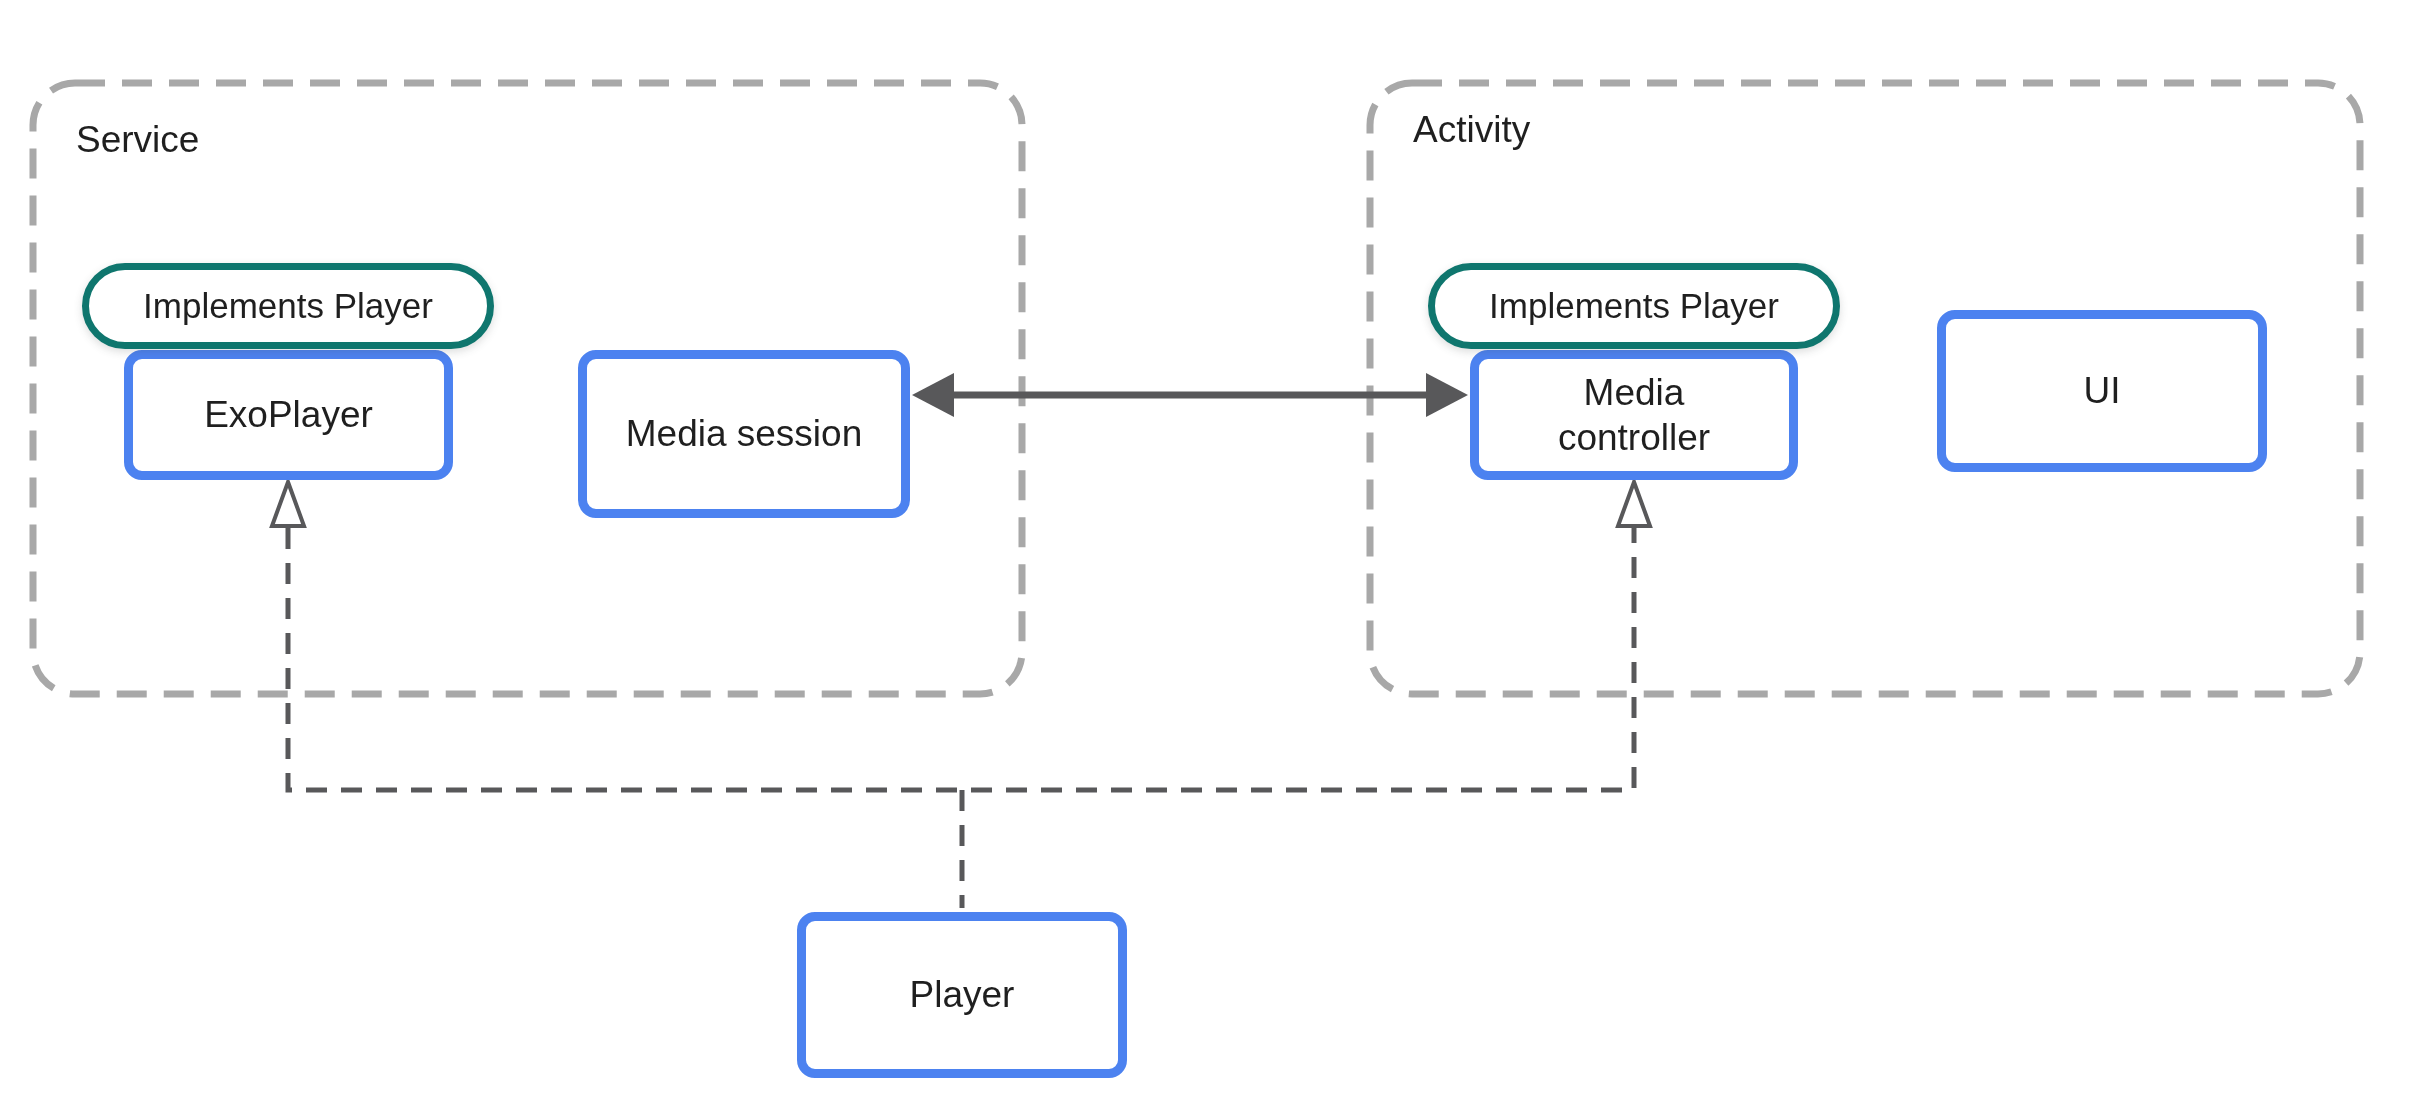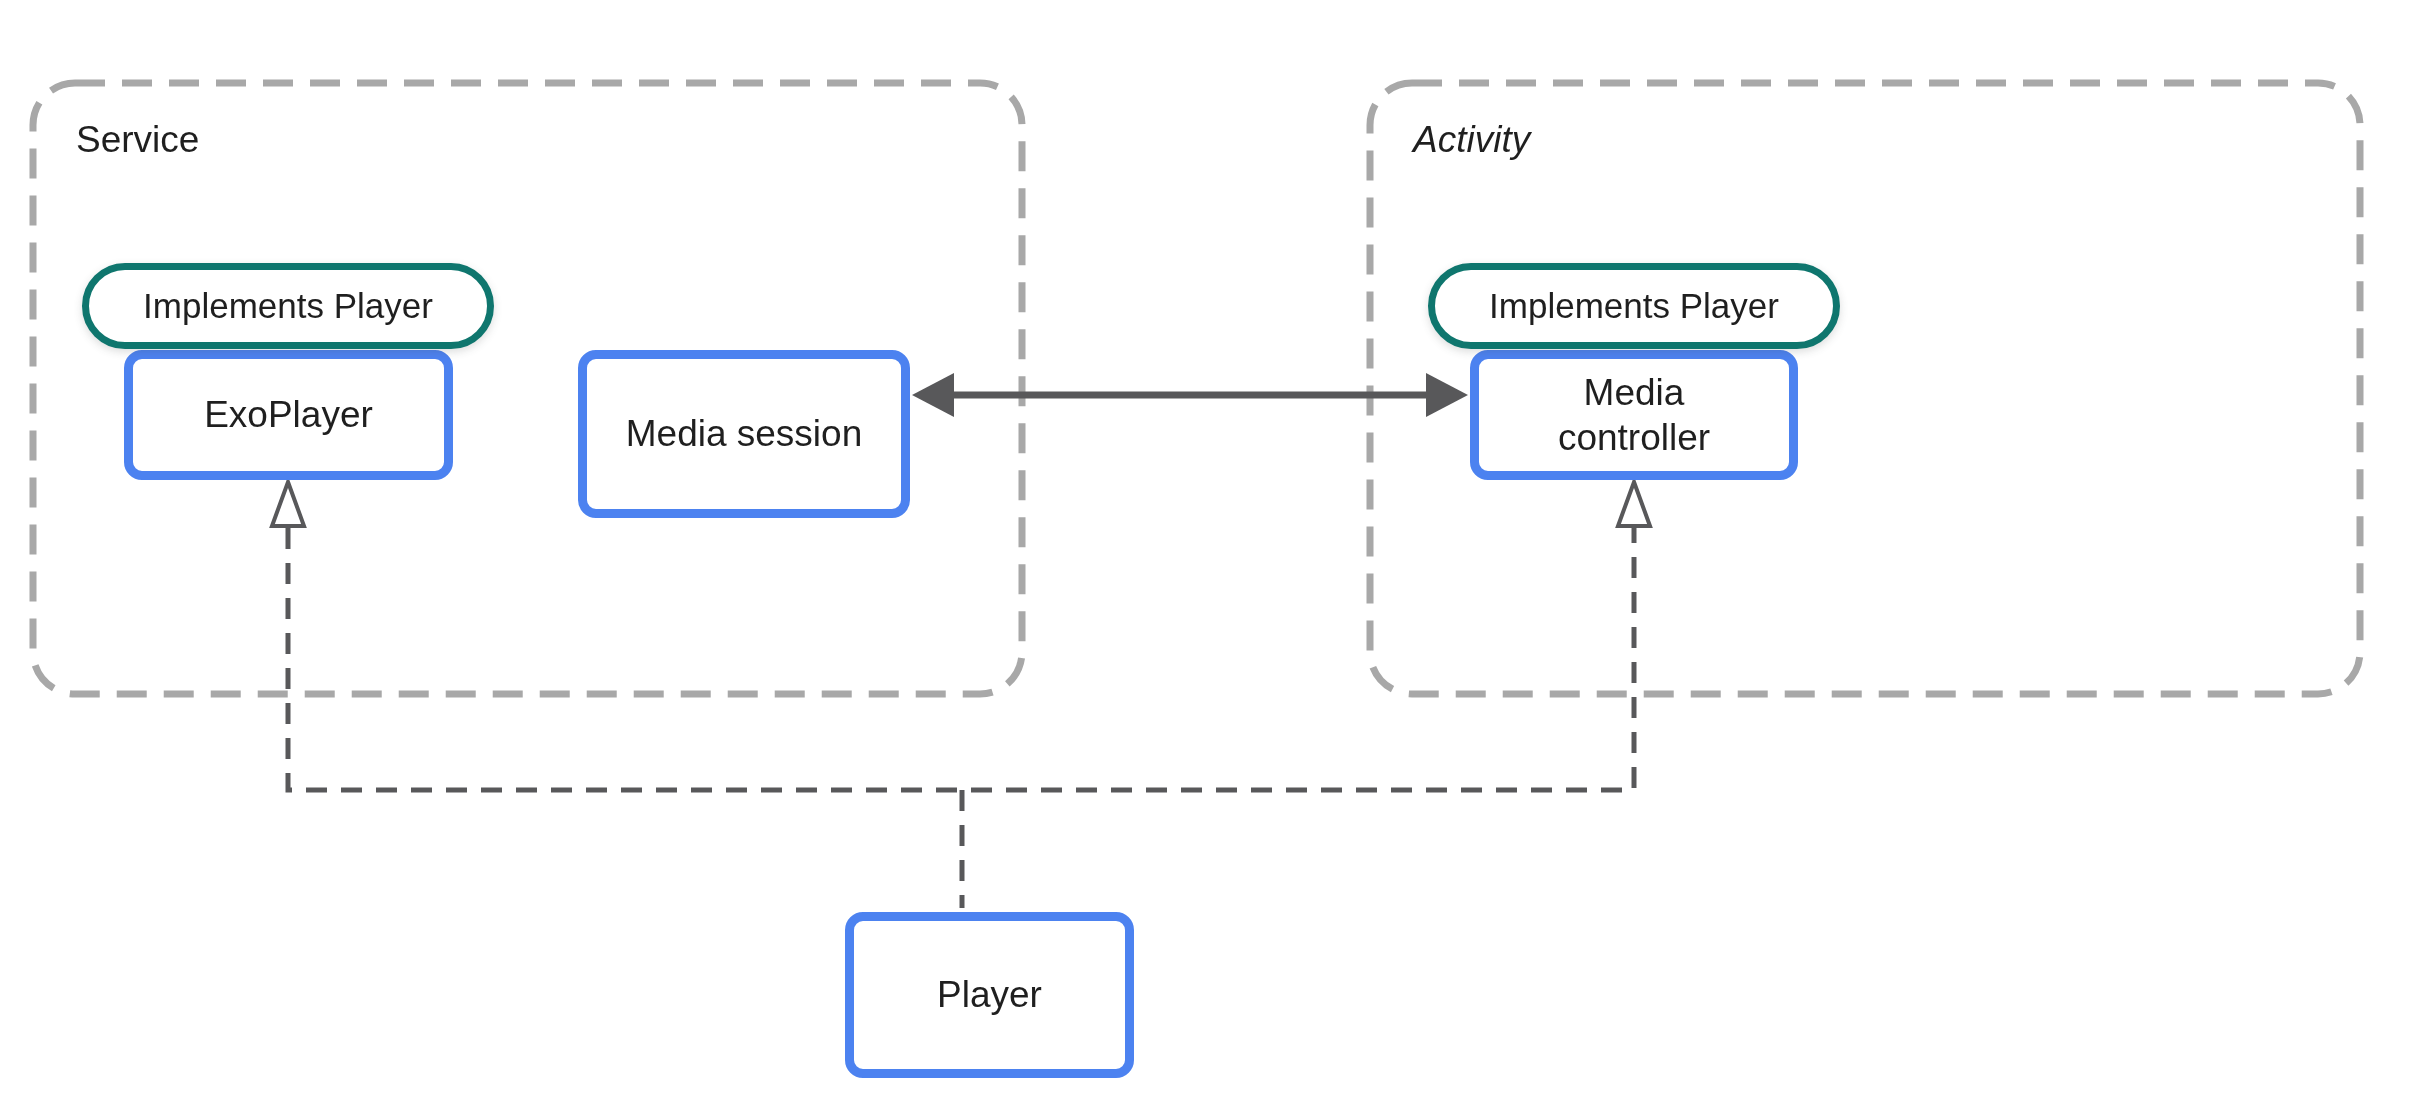--- a/index.html
+++ b/index.html
@@ -71,40 +71,40 @@
     font-size: 37px;
     line-height: 1.22;
     color: var(--text);
   }
   .node .node-label { display: block; }
   .node-exoplayer        { left: 124px; top: 350px; width: 329px; height: 130px; }
   .node-media-session    { left: 578px; top: 308px; width: 332px; height: 168px; margin-top: 42px; }
   .node-media-controller { left: 1470px; top: 350px; width: 328px; height: 130px; align-items: center; }
   .node-media-controller .node-label { max-width: 230px; }
   .node-ui               { left: 1937px; top: 310px; width: 330px; height: 162px; }
-  .node-player           { left: 797px; top: 912px; width: 289px; height: 166px; margin-left: 48px; }
+  .node-player           { left: 797px; top: 912px; width: 330px; height: 166px; }
   .badge {
     position: absolute;
     z-index: 3;
     height: 86px;
     width: 412px;
     background: var(--badge-bg);
     border: 7px solid #0f766e;
     border-radius: 46px;
     display: flex;
     align-items: center;
     justify-content: center;
     font-size: 35px;
     color: var(--text);
     box-shadow: 0 3px 8px rgba(60,64,67,0.18);
   }
   .badge-exoplayer        { left: 82px;   top: 263px; }
   .badge-media-controller { left: 1428px; top: 263px; }
   .label-service  { left: 76px;   top: 118px; }
-  .label-activity { left: 1413px; top: 118px; font-style: italic; }
+  .label-activity { left: 1413px; top: 108px; }
 </style>
 </head>
 <body>
 
 <div class="canvas">
 
   <svg class="connector-layer" viewBox="0 0 2428 1120" xmlns="http://www.w3.org/2000/svg">
 
     <rect class="container-border" x="33" y="83" width="989" height="611" rx="42"></rect>
     <rect class="container-border" x="1370" y="83" width="990" height="611" rx="42"></rect>
@@ -131,20 +131,23 @@
   </div>
 
   <div class="node node-media-session">
     <span class="node-label">Media session</span>
   </div>
 
   <div class="node node-media-controller">
     <span class="node-label">Media controller</span>
   </div>
 
+  <div class="node node-ui">
+    <span class="node-label">UI</span>
+  </div>
 
   <div class="node node-player">
     <span class="node-label">Player</span>
   </div>
 
   <div class="badge badge-exoplayer">
     <span>Implements Player</span>
   </div>
   <div class="badge badge-media-controller">
     <span>Implements Player</span>

